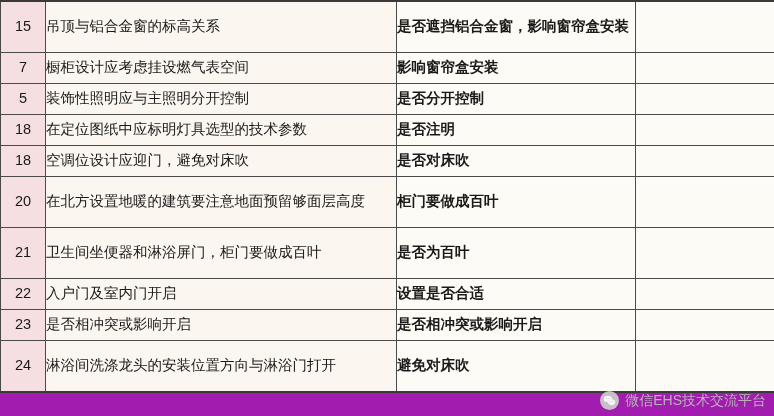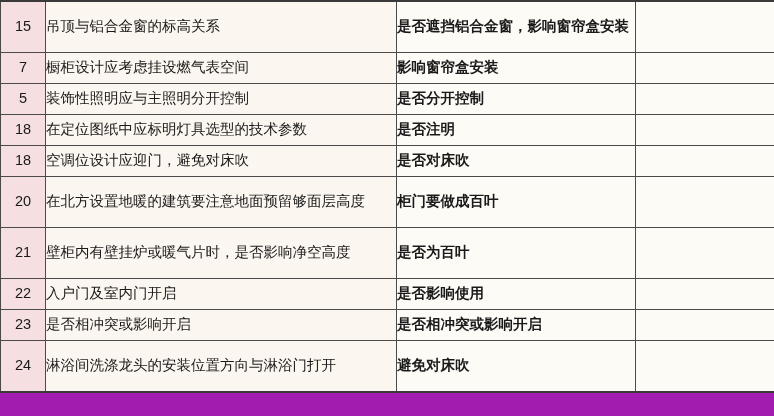--- a/index.html
+++ b/index.html
@@ -155,35 +155,35 @@
           </td>
         <td class="check">
             <span class="txt">柜门要做成百叶</span>
           </td>
         <td class="blank"></td>
       </tr>
 
       <tr class="r-tall">
         <td class="num">21</td>
         <td class="item">
-            <span class="txt">壁柜内有壁挂炉或暖气片时，是否影响净空高度</span>
+            <span class="txt">卫生间坐便器和淋浴屏门，柜门要做成百叶</span>
           </td>
         <td class="check">
             <span class="txt">是否为百叶</span>
           </td>
         <td class="blank"></td>
       </tr>
 
       <tr class="r-short">
         <td class="num">22</td>
         <td class="item">
             <span class="txt">入户门及室内门开启</span>
           </td>
         <td class="check">
-            <span class="txt">是否影响使用</span>
+            <span class="txt">设置是否合适</span>
           </td>
         <td class="blank"></td>
       </tr>
 
       <tr class="r-short">
         <td class="num">23</td>
         <td class="item">
             <span class="txt">是否相冲突或影响开启</span>
           </td>
         <td class="check">
@@ -199,14 +199,27 @@
           </td>
         <td class="check">
             <span class="txt">避免对床吹</span>
           </td>
         <td class="blank"></td>
       </tr>
 
     </tbody>
   </table>
 
+  <div class="watermark">
+    <span class="wm-badge">
+      <svg width="13" height="13" viewBox="0 0 24 24" aria-hidden="true">
+        <ellipse cx="9" cy="9" rx="7.5" ry="6" fill="#ffffff"></ellipse>
+        <ellipse cx="16" cy="15" rx="6.5" ry="5.2" fill="#ffffff"></ellipse>
+        <circle cx="6.6" cy="7.8" r="1" fill="#c9c9c9"></circle>
+        <circle cx="11.2" cy="7.8" r="1" fill="#c9c9c9"></circle>
+        <circle cx="14.1" cy="14.2" r="0.85" fill="#c9c9c9"></circle>
+        <circle cx="18.1" cy="14.2" r="0.85" fill="#c9c9c9"></circle>
+      </svg>
+    </span>
+    <span>微信EHS技术交流平台</span>
+  </div>
 
 </div>
 
 </body></html>

